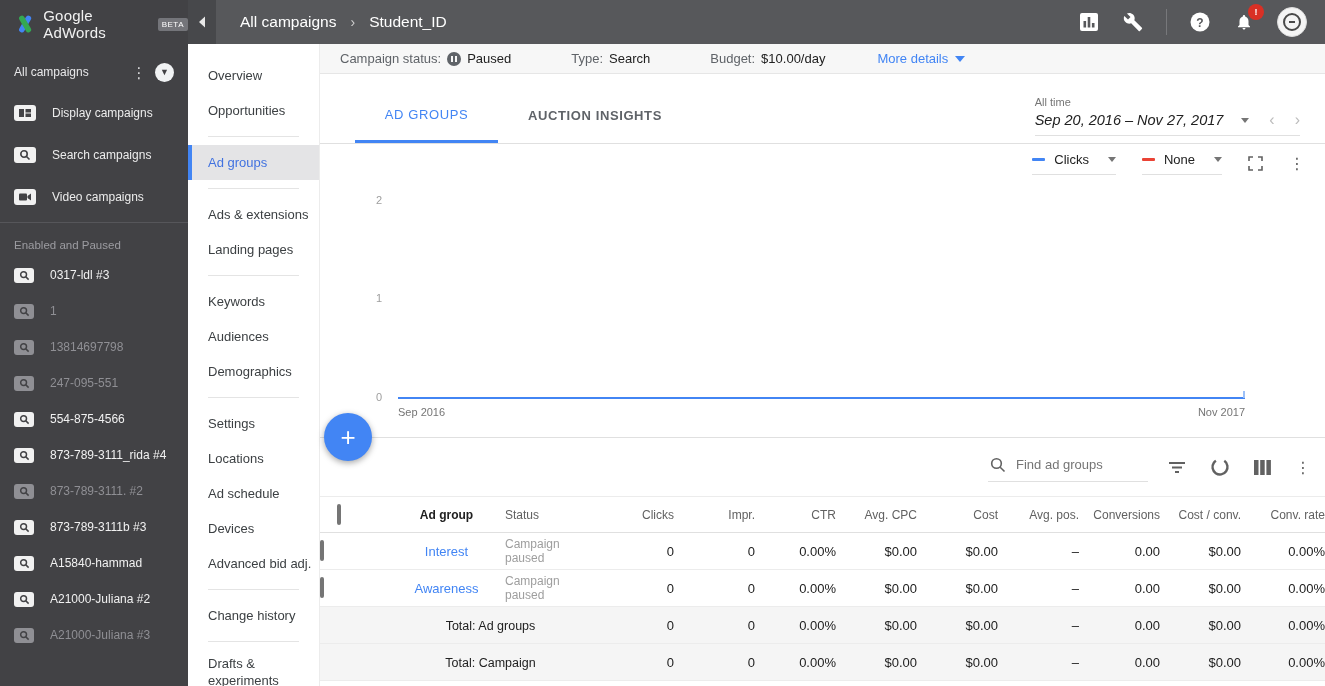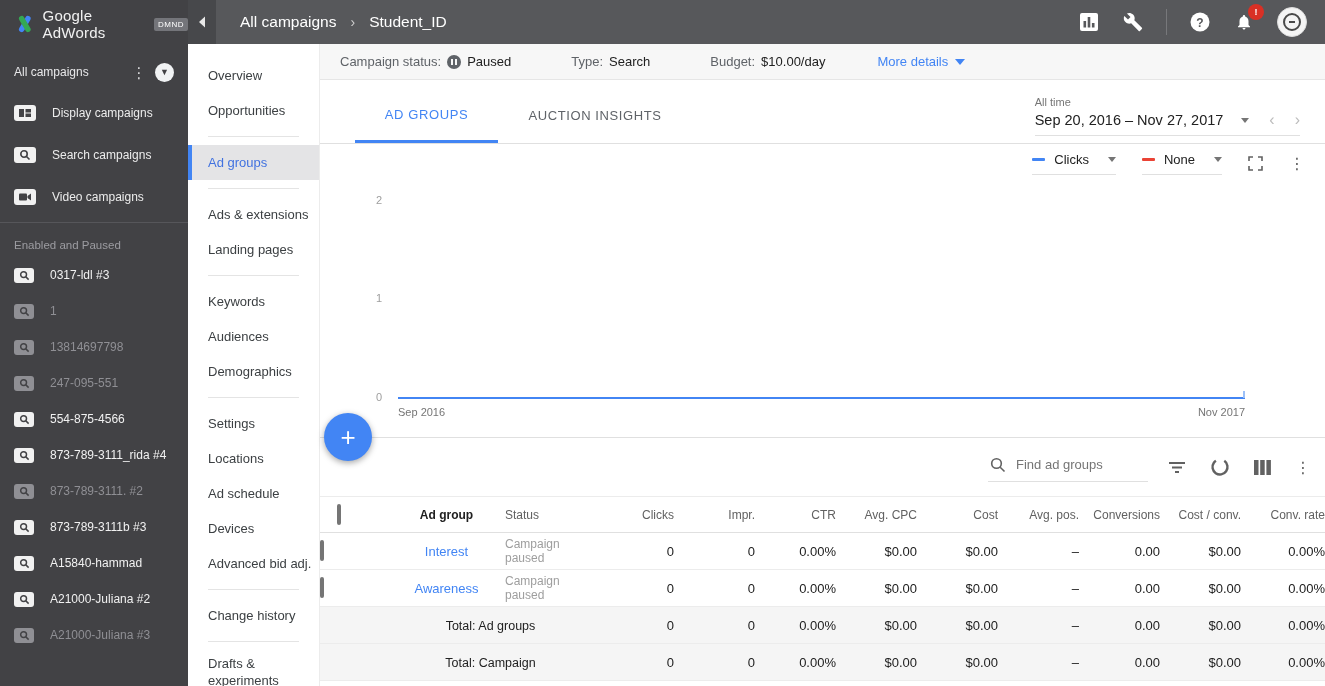--- a/index.html
+++ b/index.html
@@ -48,42 +48,42 @@
   .avatar-dot { width:6px; height:2px; background:#4a4a4a; }
 
   
   #subnav { left:188px; top:44px; width:132px; height:642px; background:#fff; border-right:1px solid #ececec; padding-top:14px; }
   .nav-item { height:35px; display:flex; align-items:center; padding-left:20px; font-size:13px; color:#3c4043; cursor:pointer; }
   .nav-item.selected { background:#e4e4e6; color:#4172e0; border-left:4px solid #4285f4; padding-left:16px; font-weight:500; }
   .nav-divider { border:none; border-top:1px solid #e4e4e4; margin:8px 20px; }
   .nav-item.two-line { height:46px; line-height:17px; align-items:flex-start; padding-top:5px; }
 
   
-  #statusbar { left:320px; top:44px; width:1005px; height:36px; background:#f7f7f7; border-bottom:1px solid #e6e6e6;
+  #statusbar { left:320px; top:44px; width:1005px; height:30px; background:#f7f7f7; border-bottom:1px solid #e6e6e6;
      display:flex; align-items:center; font-size:13px; color:#5f6368; padding-left:20px; gap:6px; }
   .sb-group { display:flex; align-items:center; gap:6px; }
   .sb-val { color:#212121; }
   .sb-gap { width:48px; }
   .pause-ic { width:14px; height:14px; border-radius:50%; background:#5f6368; display:inline-flex; align-items:center; justify-content:center; gap:2px; }
   .pause-ic i { width:2px; height:6px; background:#f7f7f7; }
   .more-details { color:#4285f4; cursor:pointer; display:flex; align-items:center; gap:7px; }
   .tri-down-blue { width:0; height:0; border-left:5px solid transparent; border-right:5px solid transparent; border-top:6px solid #4285f4; }
 
   
   #tabsrow { left:320px; top:88px; width:1005px; height:56px; background:#fff; border-bottom:1px solid #e0e0e0; }
   .tab { position:absolute; top:0; height:55px; display:flex; align-items:center; justify-content:center;
      font-size:13px; font-weight:500; letter-spacing:.6px; cursor:pointer; }
   .tab.active { color:#4285f4; border-bottom:3px solid #4285f4; }
   .tab.inactive { color:#5f6368; }
   #tab-adgroups { left:35px; width:143px; }
-  #tab-auction { left:200px; width:150px; }
+  #tab-auction { left:200px; width:150px;font-weight:bold; }
   .daterange { position:absolute; right:25px; top:8px; text-align:left; cursor:pointer; }
   .dr-preset { font-size:11px; color:#757575; }
   .dr-row { display:flex; align-items:center; margin-top:3px; padding-bottom:6px; border-bottom:1px solid #e0e0e0; }
-  .dr-value { font-size:14.5px; color:#212121; }
+  .dr-value { font-size:14.5px; color:#212121;font-style:italic; }
   .tri-down { width:0; height:0; border-left:4.5px solid transparent; border-right:4.5px solid transparent; border-top:5.5px solid #757575; margin-left:18px; }
   .dr-nav { font-size:16px; color:#bdbdbd; margin-left:20px; cursor:pointer; }
 
   
   #chartbox { left:320px; top:144px; width:1005px; height:293px; background:#fff; }
   .chart-controls { position:absolute; top:8px; right:20px; display:flex; align-items:center; gap:26px; }
   .metric-sel { display:flex; align-items:center; gap:9px; padding-bottom:7px; border-bottom:1px solid #e0e0e0; cursor:pointer; }
   .metric-dash { width:13px; height:3px; border-radius:1px; }
   .metric-label { font-size:13px; color:#212121; }
   .ctl-icon { color:#616161; cursor:pointer; display:flex; }
@@ -131,21 +131,21 @@
 </head>
 <body>
 
 <div id="sidebar" class="abs">
   <div class="logo-row">
     <svg width="24" height="22" viewBox="0 0 24 22">
       <rect x="9" y="1" width="6" height="20" rx="3" transform="rotate(30 12 11)" fill="#4285f4"></rect>
       <rect x="9" y="1" width="6" height="20" rx="3" transform="rotate(-30 12 11)" fill="#34a853"></rect>
     </svg>
     <span class="brand">Google AdWords</span>
-    <span class="beta-badge">DMND</span>
+    <span class="beta-badge">BETA</span>
   </div>
   <div class="scope-row">
     <span class="scope-label">All campaigns</span>
     <span class="kebab">⋮</span>
     <span class="scope-expand">▼</span>
   </div>
 
   <div class="type-item">
     <span class="icon-chip">
       <svg width="14" height="10" viewBox="0 0 14 10">

